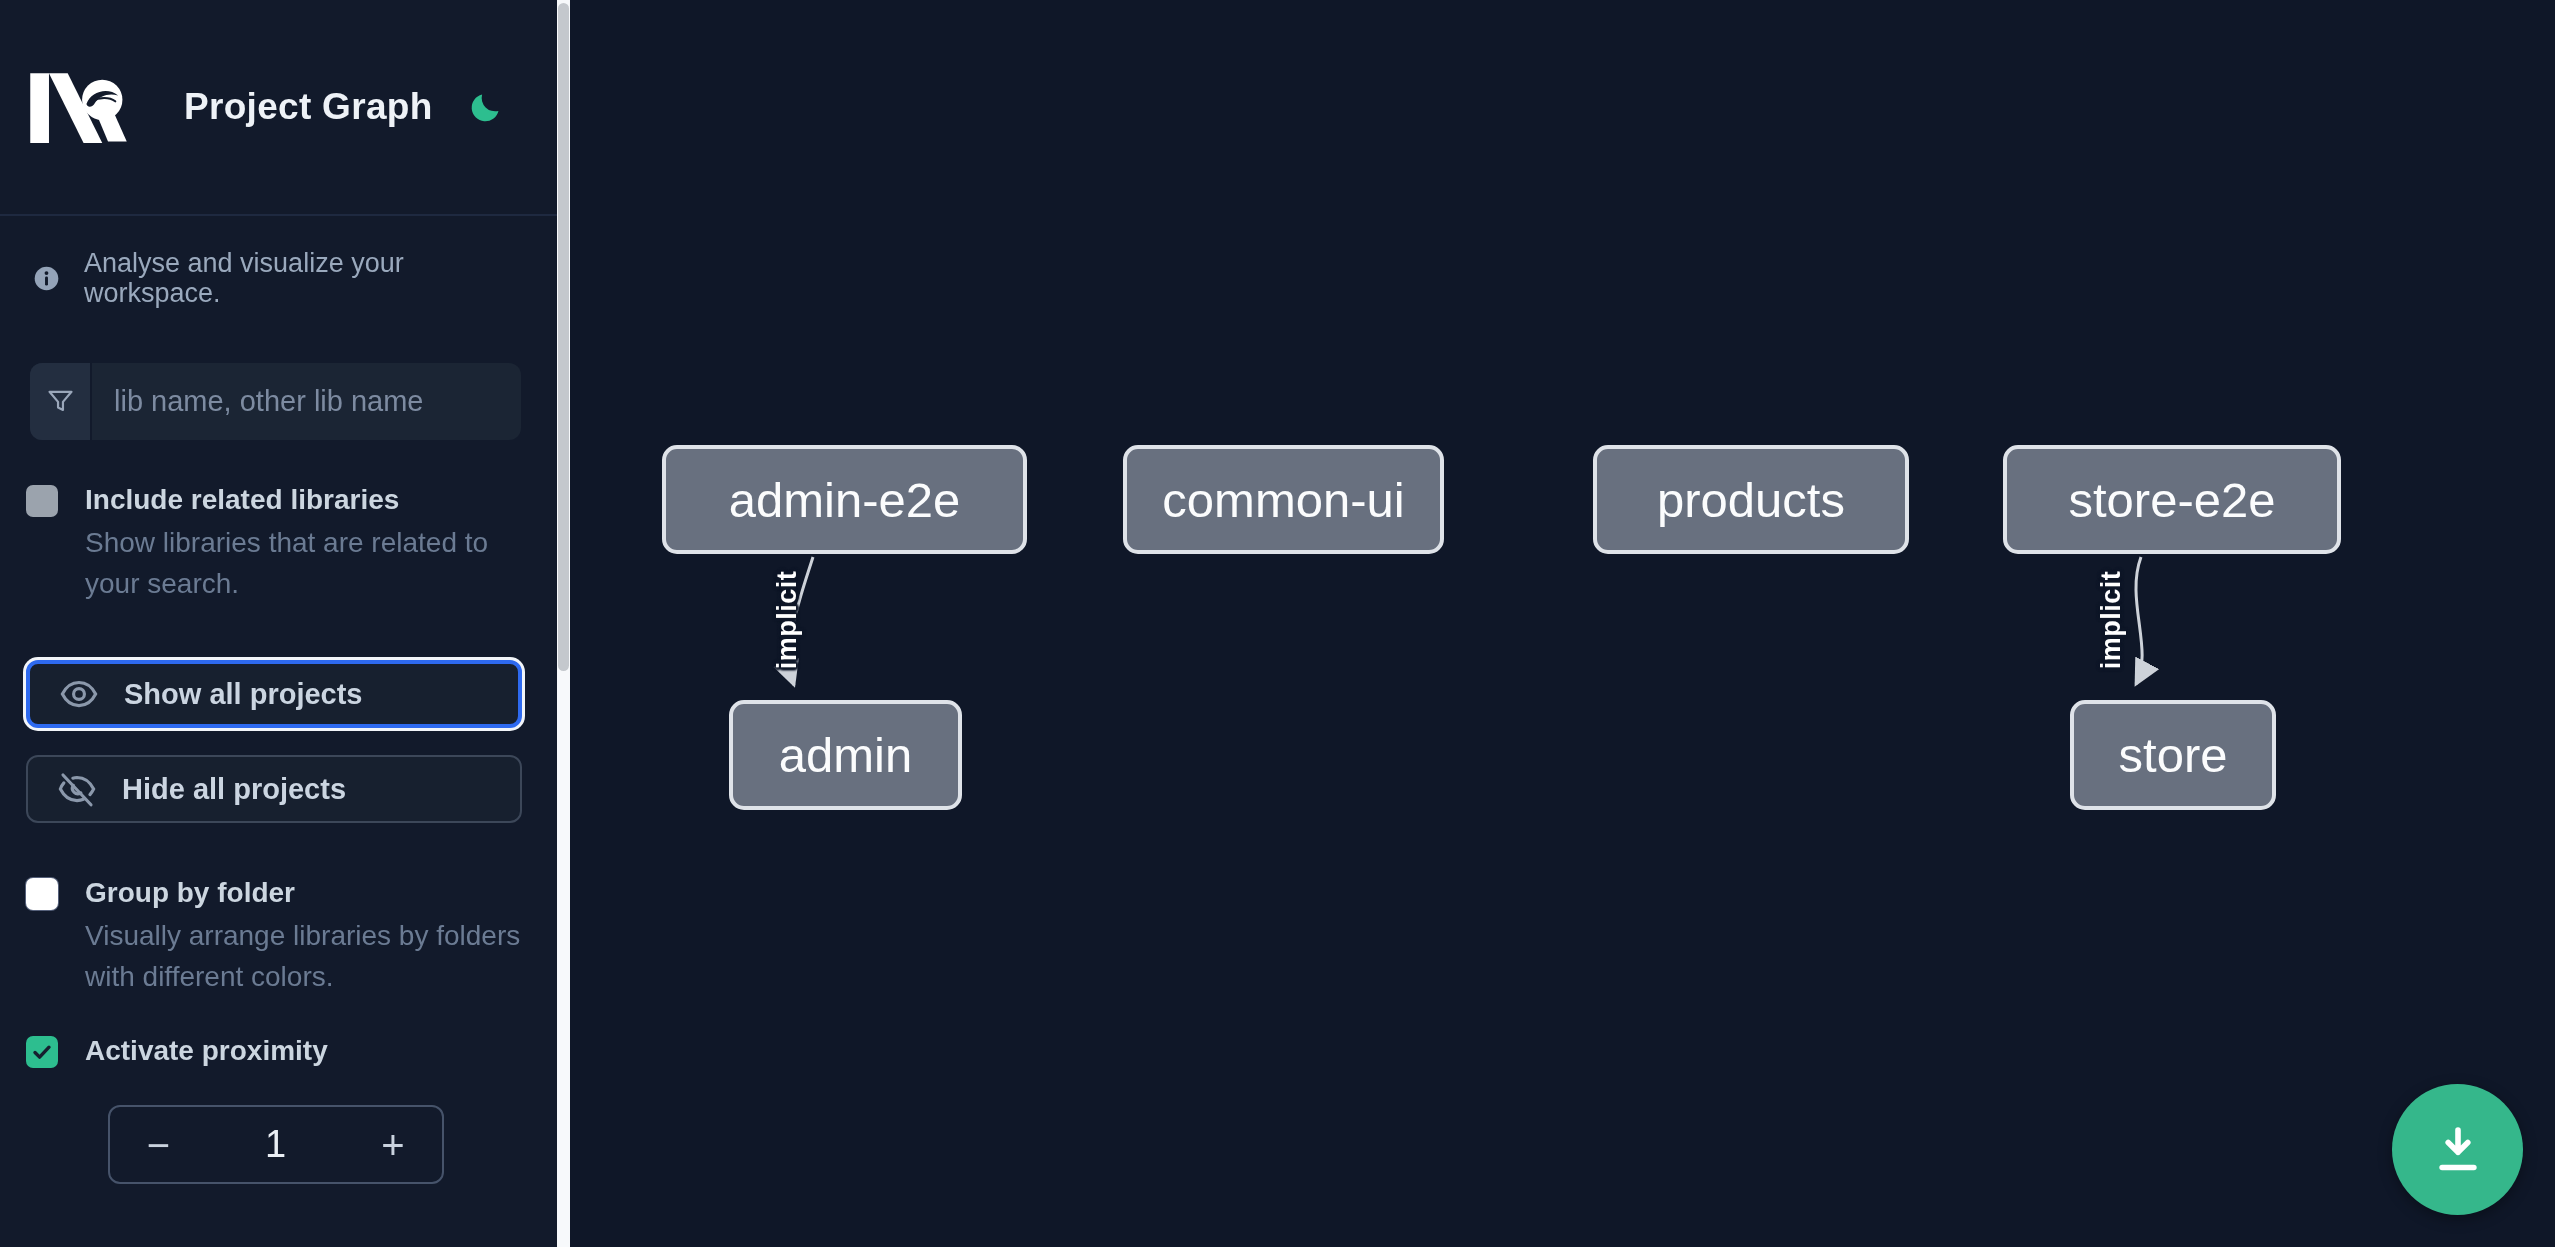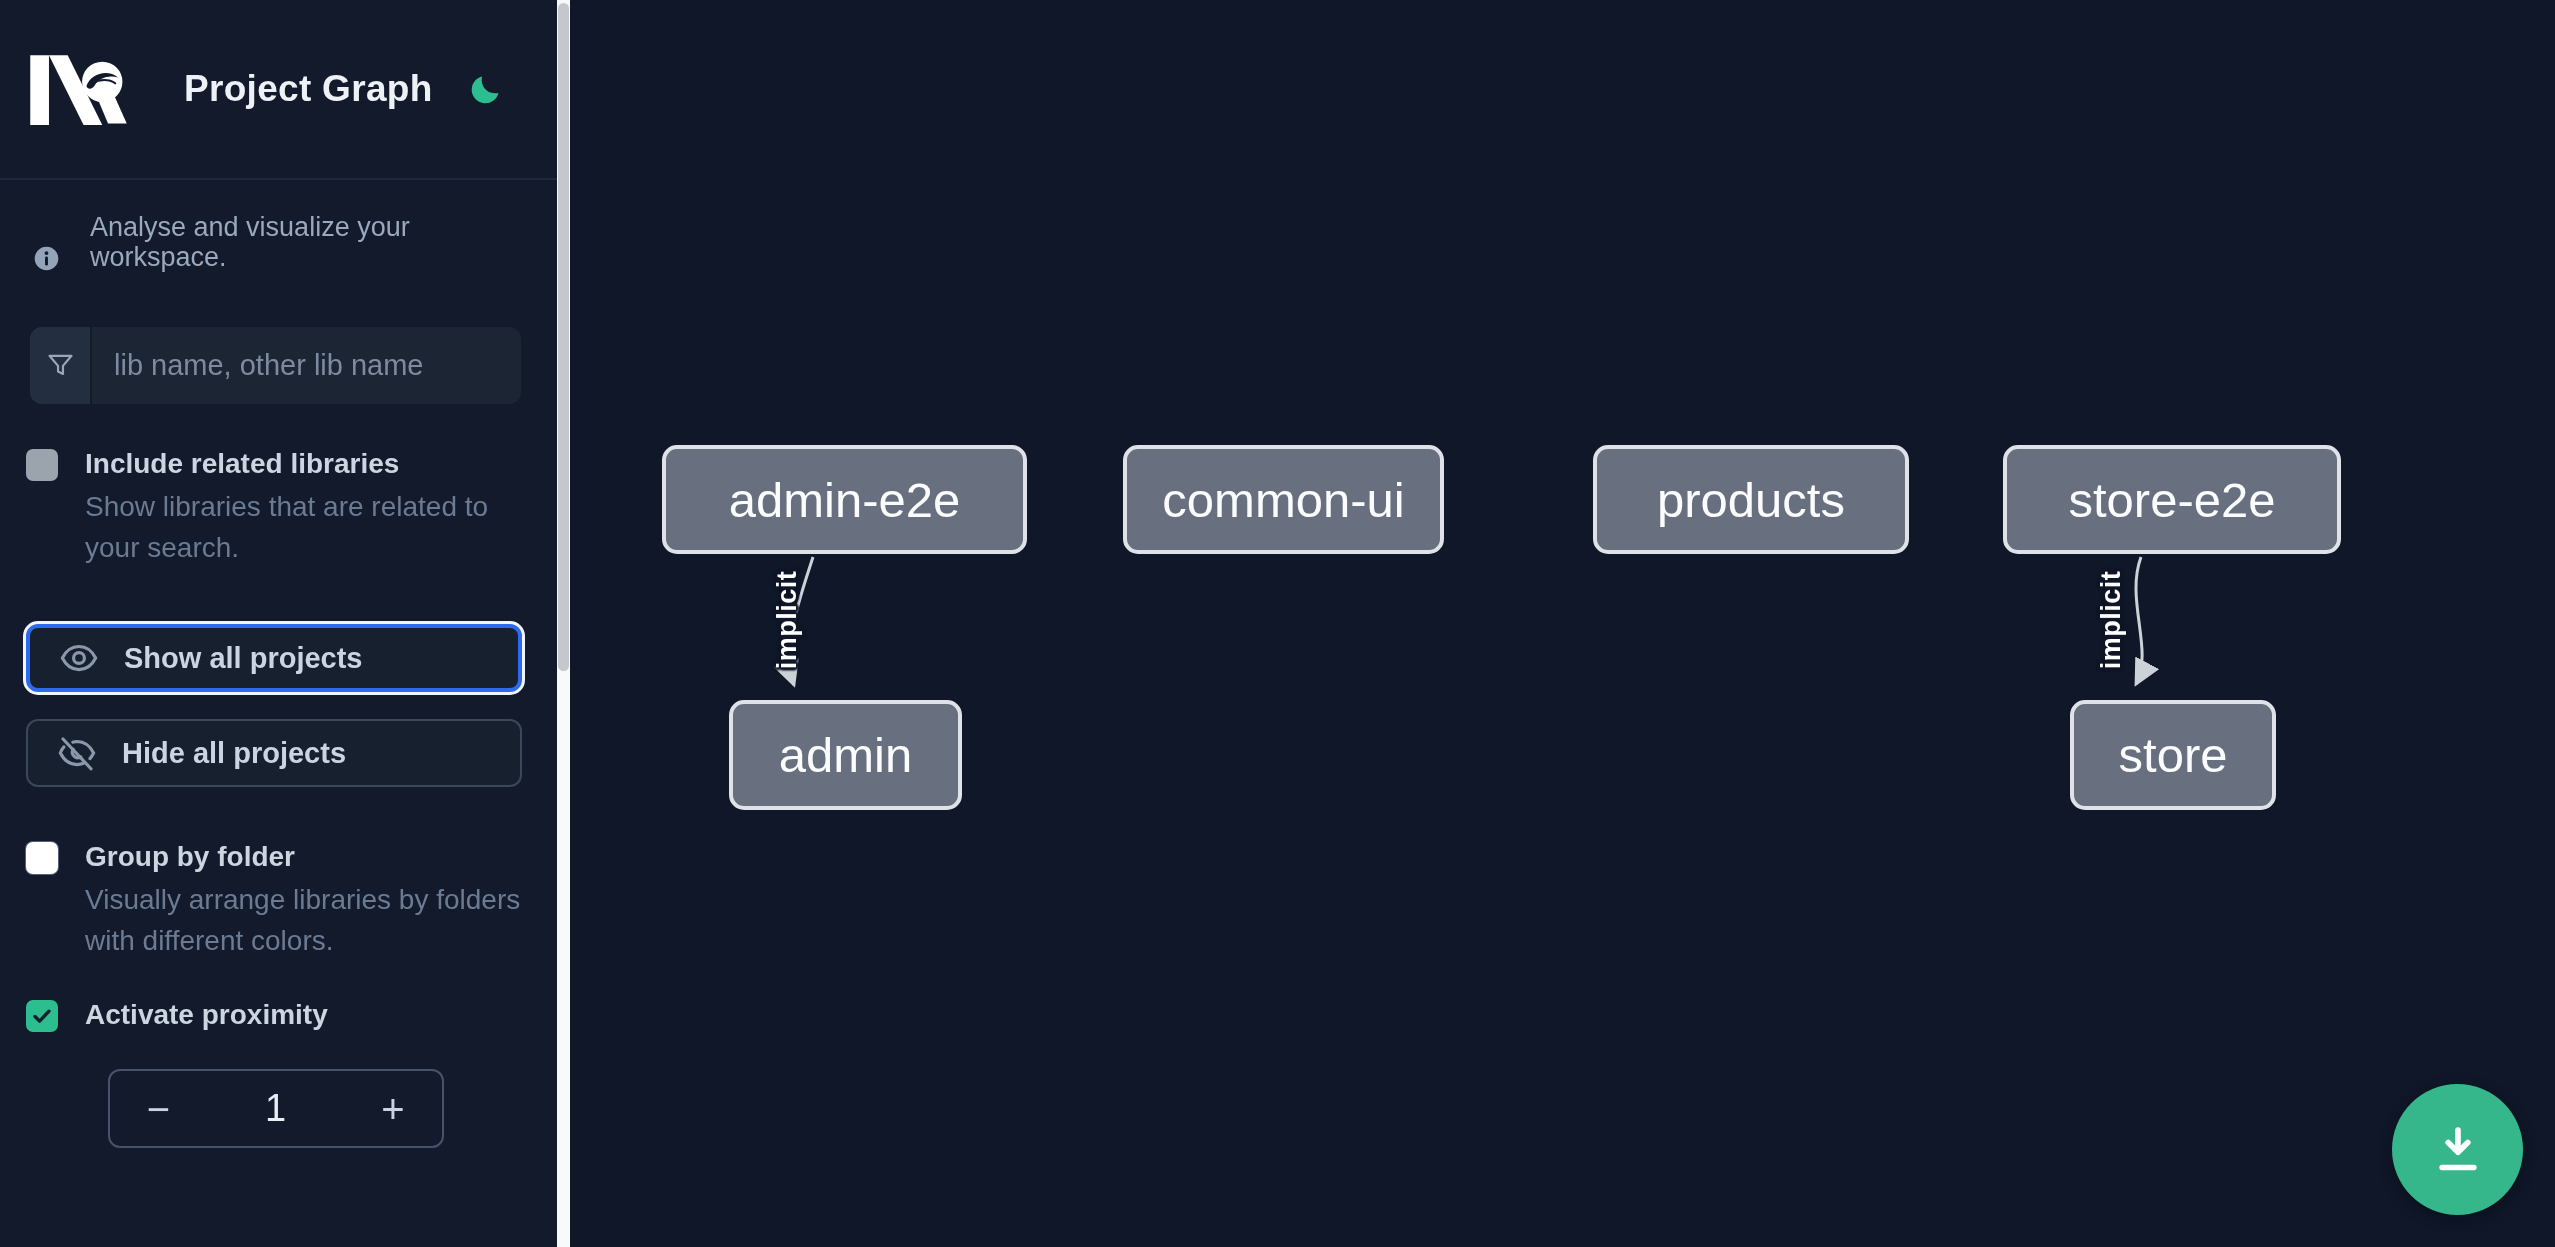--- a/index.html
+++ b/index.html
@@ -4,26 +4,26 @@
 <style>
   * { margin:0; padding:0; box-sizing:border-box; }
   html,body { width:2555px; height:1247px; overflow:hidden; }
   body { font-family:"Liberation Sans", sans-serif; background:#0f1728; }
 
   .app { display:flex; width:2555px; height:1247px; }
 
   
   .sidebar { width:557px; height:100%; background:#121a2b; flex:0 0 557px; position:relative; }
 
-  .side-header { height:180px; display:flex; align-items:center; padding:0 0 0 29px; border-bottom:2px solid #1e2940; }
+  .side-header { height:216px; display:flex; align-items:center; padding:0 0 0 29px; border-bottom:2px solid #1e2940; }
   .nx-logo { width:99px; height:72px; flex:0 0 auto; }
   .app-title { font-size:37px; font-weight:700; color:#eef2f7; margin-left:56px; letter-spacing:.3px; }
   .theme-toggle { margin-left:auto; margin-right:52px; background:none; border:none; cursor:pointer; width:40px; height:40px; display:flex; align-items:center; justify-content:center; }
 
-  .tagline-row { display:flex; align-items:flex-end; margin:32px 26px 16px 33px; gap:30px; }
+  .tagline-row { display:flex; align-items:center; margin:32px 26px 16px 33px; gap:24px; }
   .tagline-row p { font-size:27px; color:#9aa9bd; line-height:30px; padding-top:0px; }
   .info-icon { flex:0 0 auto; margin-top:1px; }
 
   .search-field { margin:55px 0 0 30px; width:491px; height:77px; background:#1b2534; border-radius:12px; display:flex; overflow:hidden; }
   .funnel-seg { width:62px; background:#232e40; border-right:2px solid #121a2b; display:flex; align-items:center; justify-content:center; flex:0 0 62px; }
   .search-field input { flex:1; background:transparent; border:none; outline:none; padding:0 20px 0 22px; font-size:29px; color:#e5e5e5; font-family:Liberation Sans, sans-serif; }
   .search-field input::placeholder { color:#7d8ba1; opacity:1; }
 
   .toggle-row { display:flex; align-items:flex-start; margin-left:26px; gap:27px; cursor:pointer; }
   .checkbox { width:32px; height:32px; border-radius:7px; flex:0 0 32px; margin-top:3px; display:flex; align-items:center; justify-content:center; }

